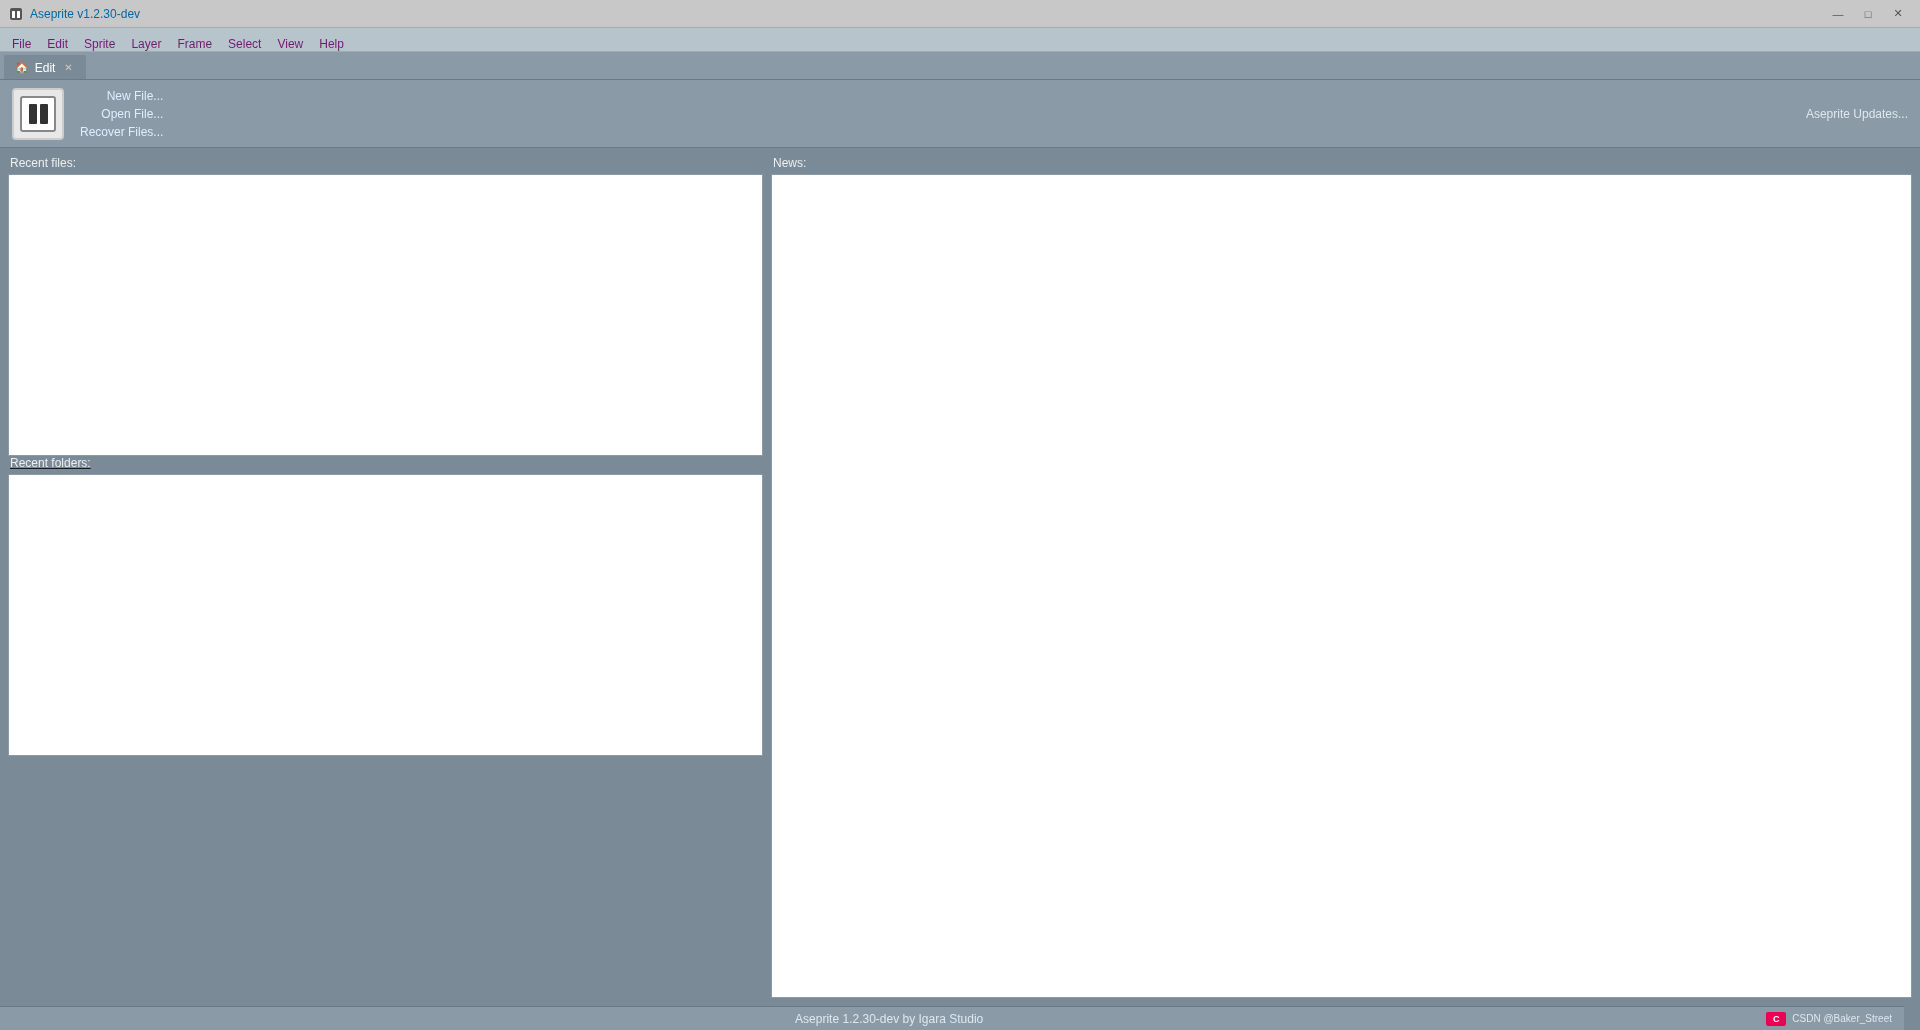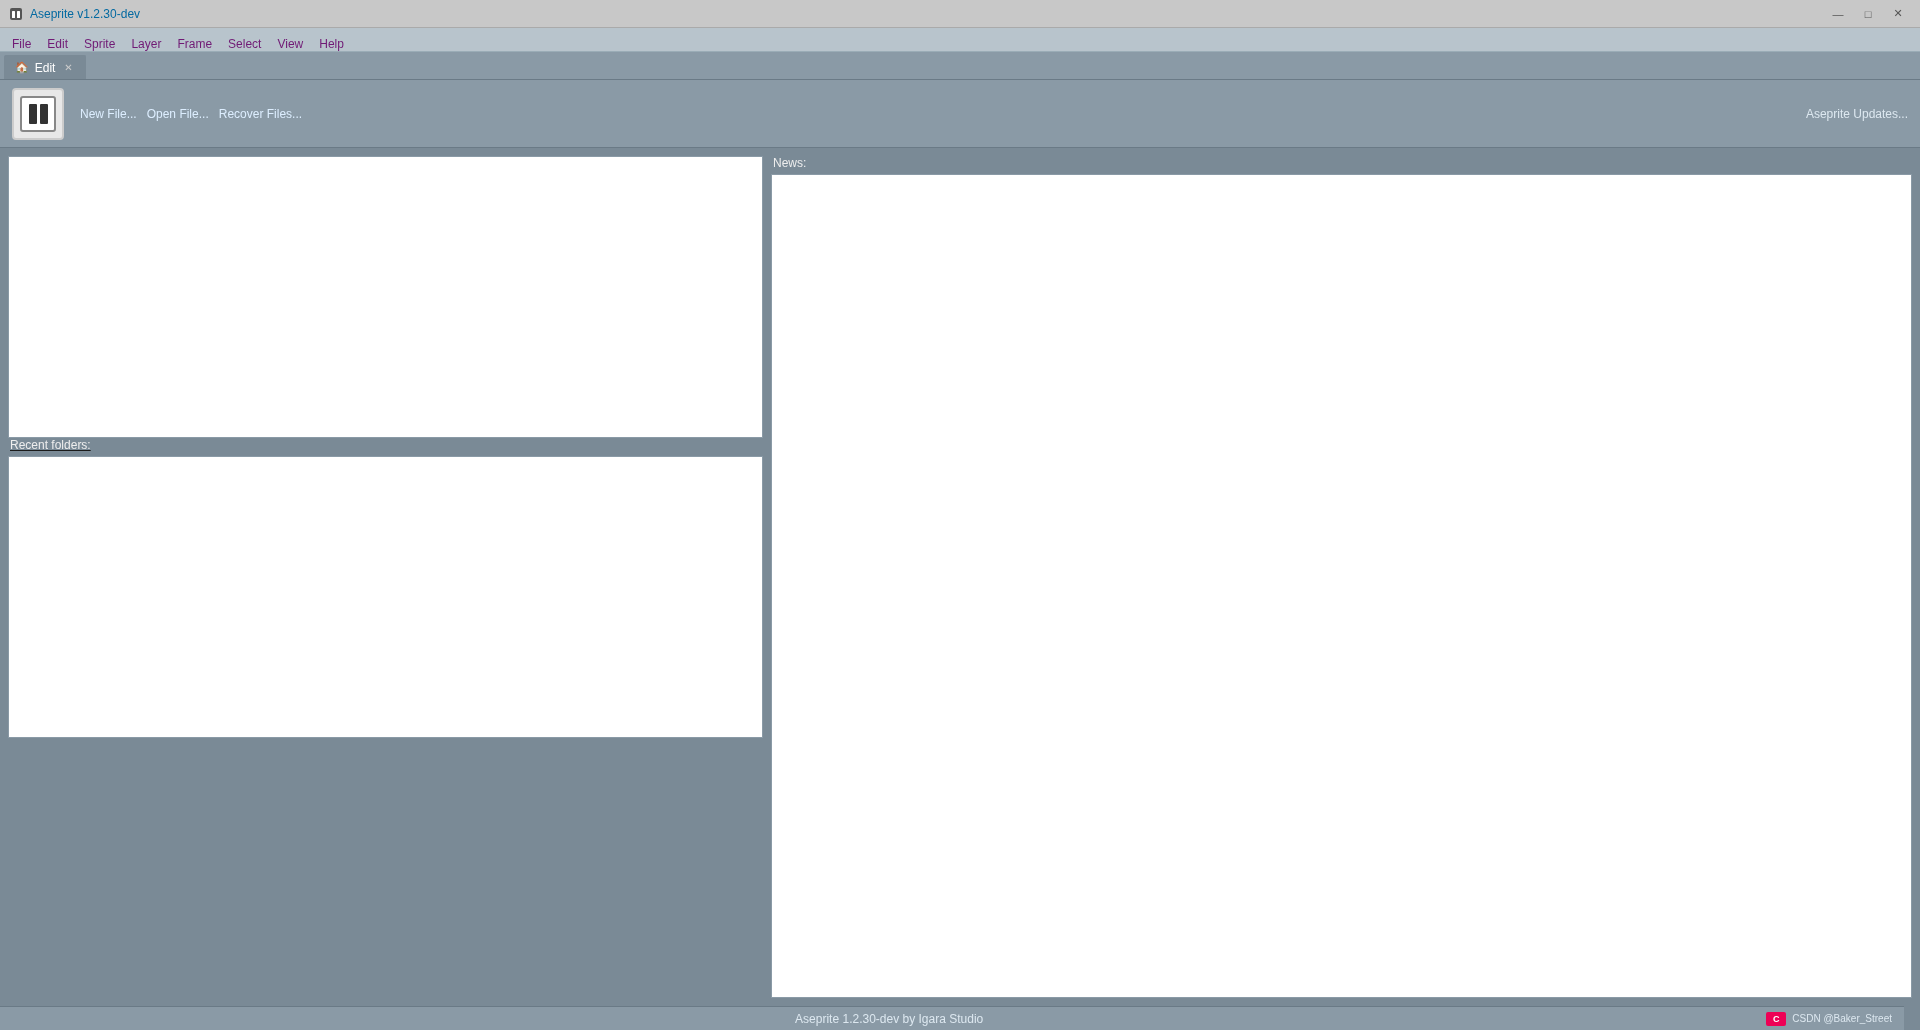--- a/index.html
+++ b/index.html
@@ -177,21 +177,22 @@
 
     .logo-bar {
       width: 8px;
       height: 20px;
       background: #333;
       border-radius: 1px;
     }
 
     #toolbar-links {
       display: flex;
-      gap: 10px;
+      flex-direction: column;
+      gap: 4px;
       text-align: right;
     }
 
     .toolbar-link {
       font-size: 12px;
       color: #ddeeff;
       cursor: pointer;
       text-decoration: none;
     }
 
@@ -361,20 +362,21 @@
     <a class="toolbar-link">Recover Files...</a>
   </div>
   <div id="checking-updates">Aseprite Updates...</div>
 </div>
 
 <div id="main-content" style="display: flex; flex-direction: row; gap: 8px; padding: 8px; height: 858px;">
 
   <div id="left-column" style="width: 755px; display: flex; flex-direction: column; gap: 0; flex-shrink: 0;">
 
     <div id="recent-files-section">
+      <div class="section-label">Recent files:</div>
       <div class="panel" id="recent-files-panel" style="height: 282px;"></div>
     </div>
 
     <div id="recent-folders-section" style=" text-decoration: underline;">
       <div class="section-label">Recent folders:</div>
       <div class="panel" id="recent-folders-panel" style="height: 282px;"></div>
     </div>
 
   </div>
 

